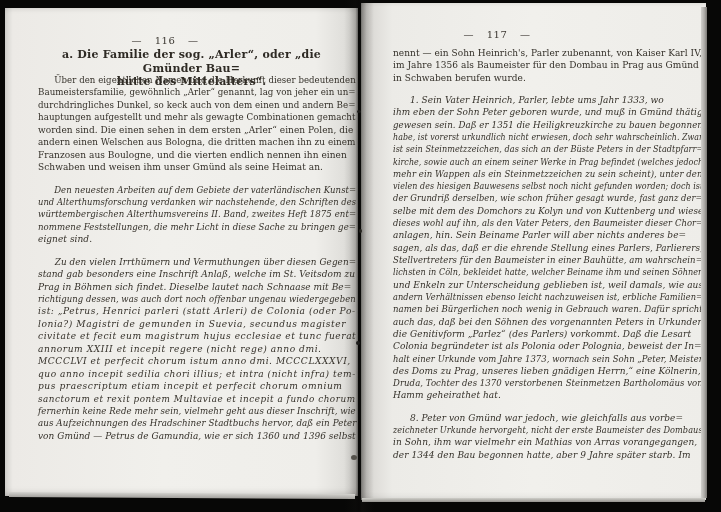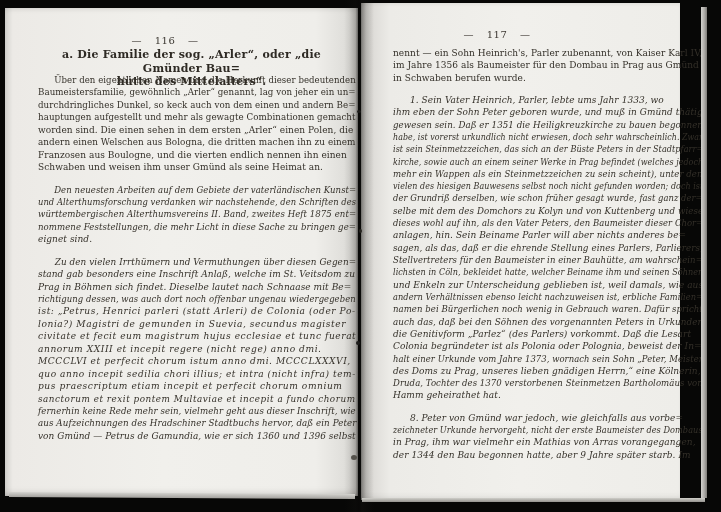--- a/index.html
+++ b/index.html
@@ -18,21 +18,21 @@
     position: absolute;
     color: var(--ink, #343029);
     background-color: var(--paper, #f0efeb);
   }
   .page-left {
     left: 5px; top: 8px; width: 353px; height: 488px;
     background: linear-gradient(90deg, #d3d2ce 0%, #eceae6 2.2%, #f1f0ec 45%, #efeeea 88%, #dddcd8 97.5%, #b9b7b3 100%);
     box-shadow: inset 0 -7px 9px -7px rgba(40,38,34,0.35), inset 0 4px 6px -5px rgba(40,38,34,0.25);
   }
   .page-right {
-    left: 361px; top: 3px; width: 319px; height: 497px;
+    left: 361px; top: 3px; width: 345px; height: 497px;
     background: linear-gradient(90deg, #a8a6a2 0%, #d8d6d2 1.6%, #ecebe7 9%, #f1f0ec 50%, #eeede9 100%);
     box-shadow: inset 0 -6px 9px -7px rgba(40,38,34,0.3), inset 0 3px 5px -4px rgba(40,38,34,0.2);
   }
   .page-header {
     position: absolute;
     font-size: 10px;
     letter-spacing: 0.5px;
     word-spacing: 9px;
     text-align: center;
     color: #3b3731;
@@ -171,21 +171,21 @@
           <div class="line">die Genitivform „Parlez“ (des Parlers) vorkommt.  Daß die Lesart</div>
           <div class="line">Colonia begründeter ist als Polonia oder Polognia, beweist der In=</div>
           <div class="line" style="transform: scaleX(0.939394);">halt einer Urkunde vom Jahre 1373, wornach sein Sohn „Peter, Meister</div>
           <div class="line">des Doms zu Prag, unseres lieben gnädigen Herrn,“ eine Kölnerin,</div>
           <div class="line" style="transform: scaleX(0.95092);">Druda, Tochter des 1370 verstorbenen Steinmetzen Bartholomäus von</div>
           <div class="line">Hamm geheirathet hat.</div>
         </div>
         <div class="para indent">
           <div class="line">8. Peter von Gmünd war jedoch, wie gleichfalls aus vorbe=</div>
           <div class="line" style="transform: scaleX(0.909091);">zeichneter Urkunde hervorgeht, nicht der erste Baumeister des Dombaus</div>
-          <div class="line">in Prag, ihm war vielmehr ein Mathias von Arras vorangegangen,</div>
+          <div class="line">in Sohn, ihm war vielmehr ein Mathias von Arras vorangegangen,</div>
           <div class="line">der 1344 den Bau begonnen hatte, aber 9 Jahre später starb.  Im</div>
         </div>
       </div>
   </div>
 
   <div class="gutter-shadow"></div>
   <div class="right-stack-edge"></div>
   <div class="bottom-edge-left"></div>
   <div class="bottom-edge-right"></div>
   <div class="speck speck-1"></div>

